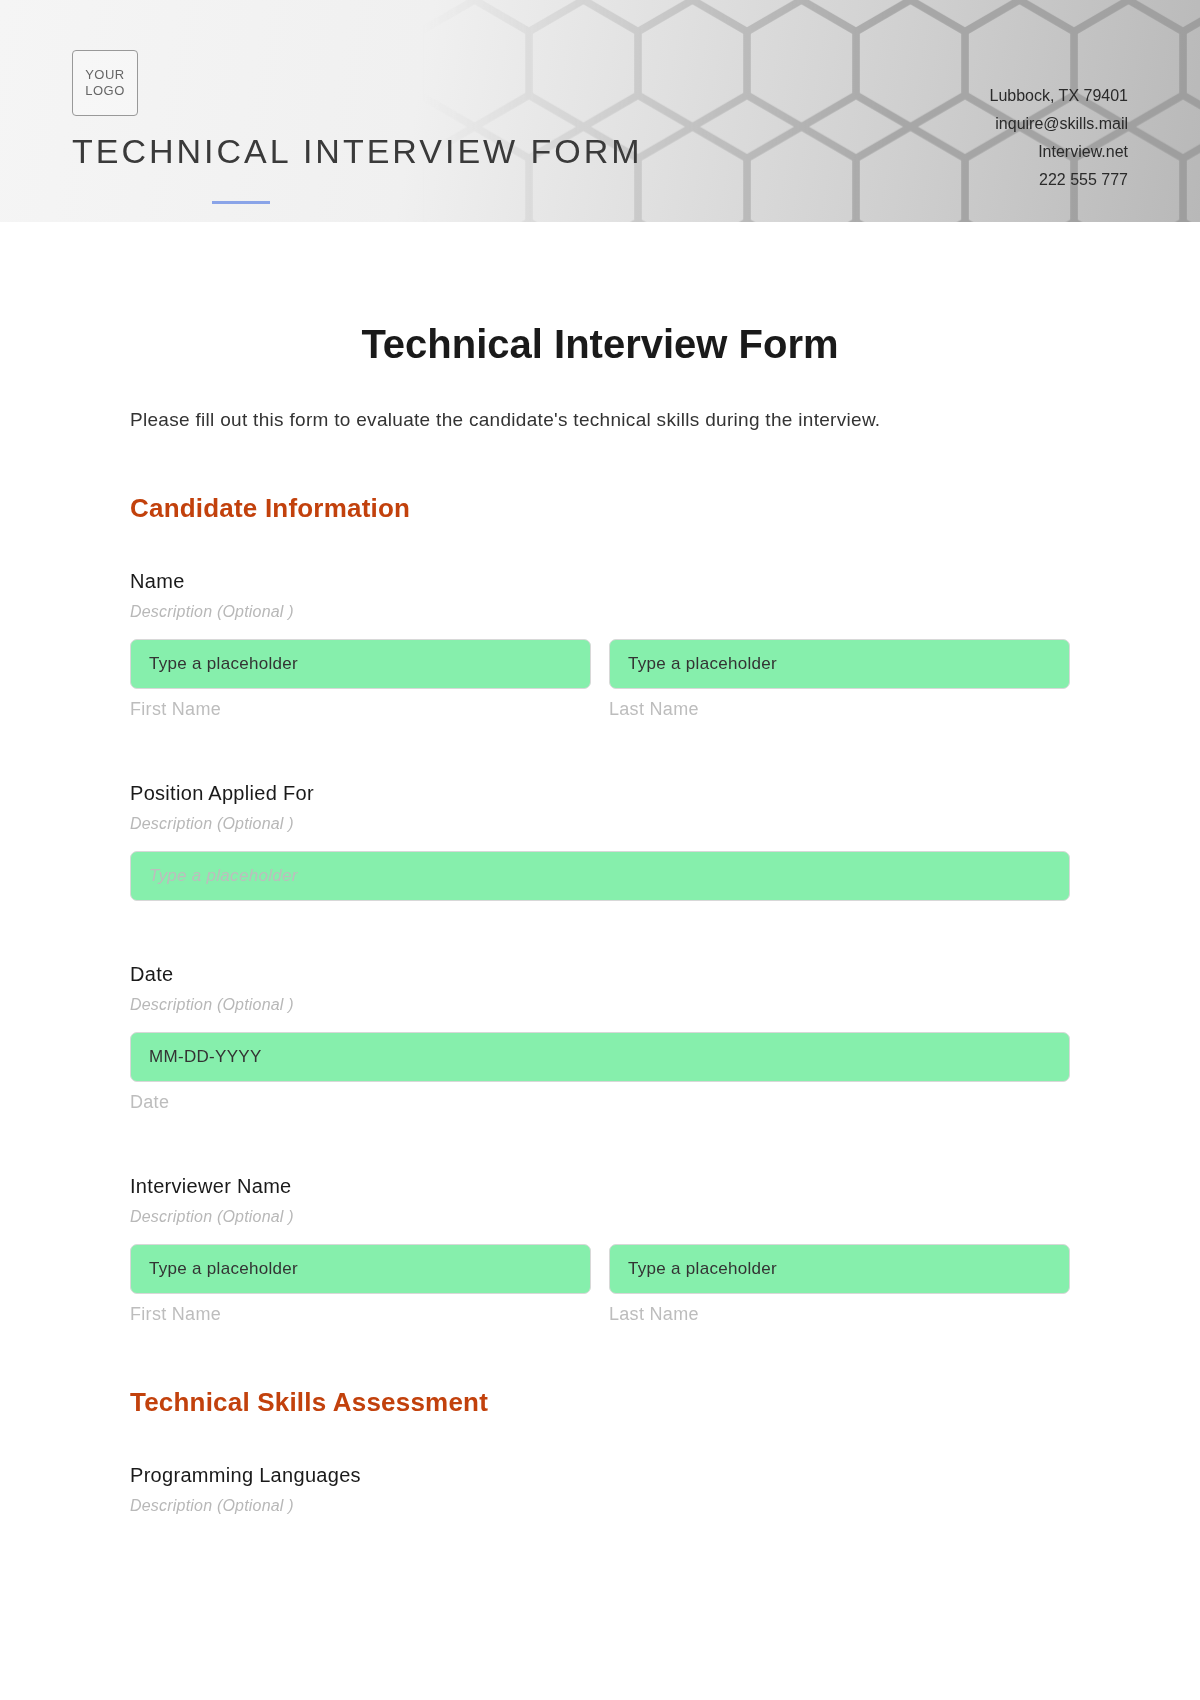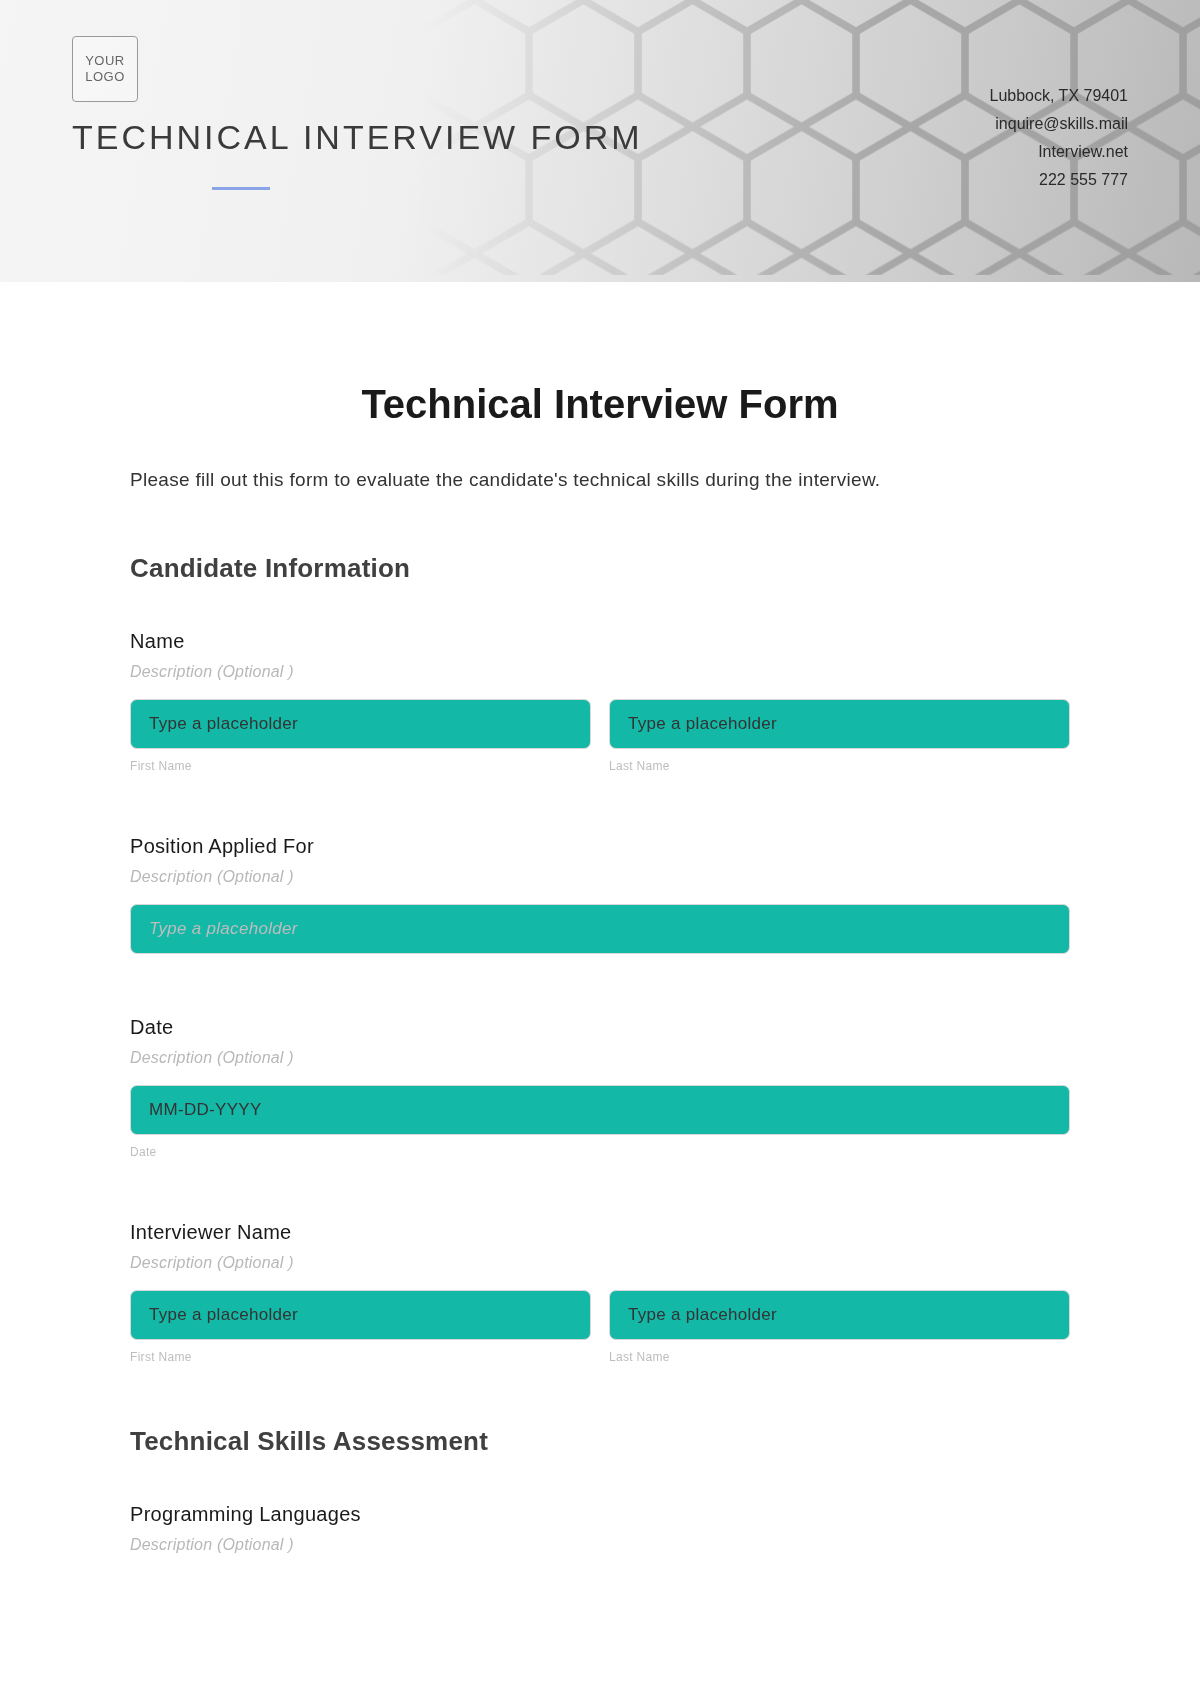--- a/index.html
+++ b/index.html
@@ -3,24 +3,24 @@
 <meta charset="utf-8">
 <style>
 * { box-sizing: border-box; margin: 0; padding: 0; }
 body {
   font-family: Arial, Helvetica, sans-serif;
   background: #fff;
   width: 1200px;
   color: #222;
 }
 .banner {
-  height: 282px;
+  height: 222px;
   background: linear-gradient(100deg, #f5f5f5 0%, #f0f0f0 35%, #e0e0e0 55%, #cfcfcf 75%, #b8b8b8 100%);
   position: relative;
-  padding: 36px 72px 0 72px;
+  padding: 50px 72px 0 72px;
   overflow: hidden;
 }
 .banner .hex-bg {
   position: absolute;
   right: 0; top: 0; bottom: 0;
   width: 65%;
   opacity: 0.55;
 }
 .logo-box {
   width: 66px; height: 66px;
@@ -80,21 +80,21 @@
 }
 .intro {
   font-size: 19px;
   color: #333;
   margin-bottom: 62px;
   letter-spacing: 0.3px;
 }
 h2.section {
   font-size: 26px;
   font-weight: 700;
-  color: #404040;
+  color: #c2410c;
   margin-bottom: 46px;
   letter-spacing: 0.2px;
 }
 .field-block { margin-bottom: 62px; }
 .field-label {
   font-size: 20px;
   font-weight: 400;
   color: #1a1a1a;
   margin-bottom: 10px;
   letter-spacing: 0.3px;
@@ -109,28 +109,28 @@
 .row { display: flex; gap: 18px; }
 .col { flex: 1; }
 .input {
   width: 100%;
   height: 50px;
   border: 1px solid #d8d8d8;
   border-radius: 7px;
   padding: 15px 18px;
   font-size: 17px;
   color: #333;
-  background: #14b8a6;
+  background: #86efac;
   letter-spacing: 0.3px;
   font-family: inherit;
 }
 .input::placeholder { color: #333; }
 .input.light::placeholder { color: #bdbdbd; font-style: italic; }
 .sub-label {
-  font-size: 12px;
+  font-size: 18px;
   color: #bdbdbd;
   margin-top: 10px;
   letter-spacing: 0.3px;
 }
 </style>
 </head>
 <body>
 
 <div class="banner">
   <svg class="hex-bg" viewBox="0 0 800 282" preserveAspectRatio="xMaxYMid slice">

